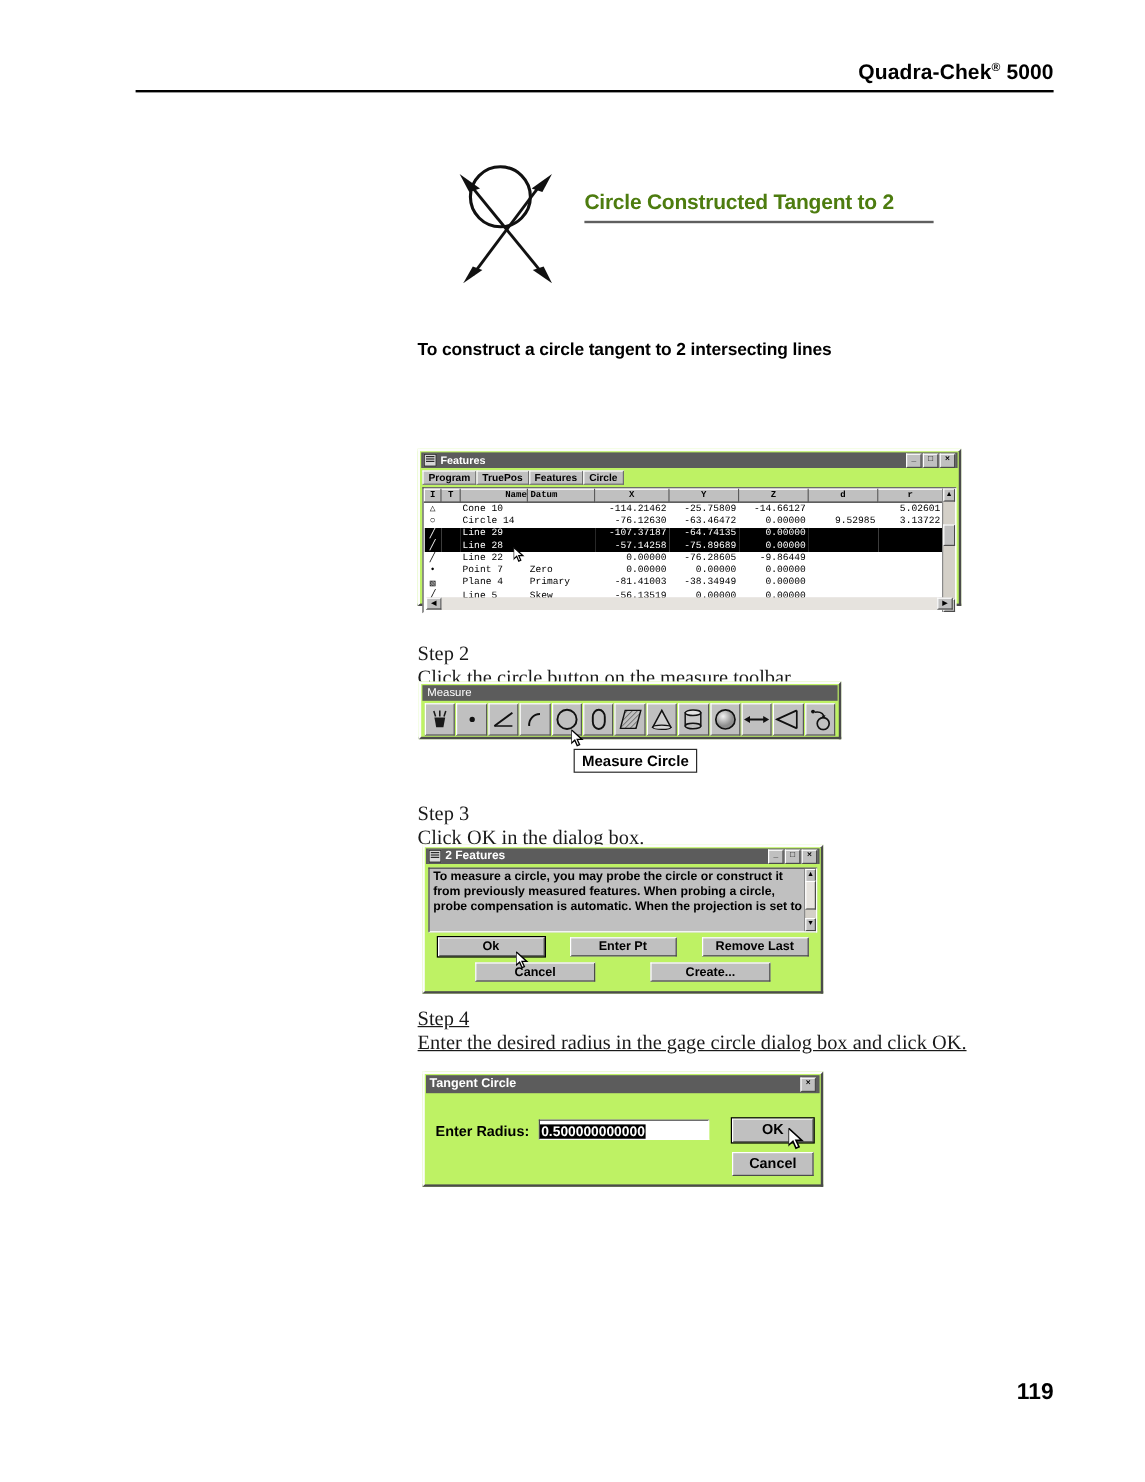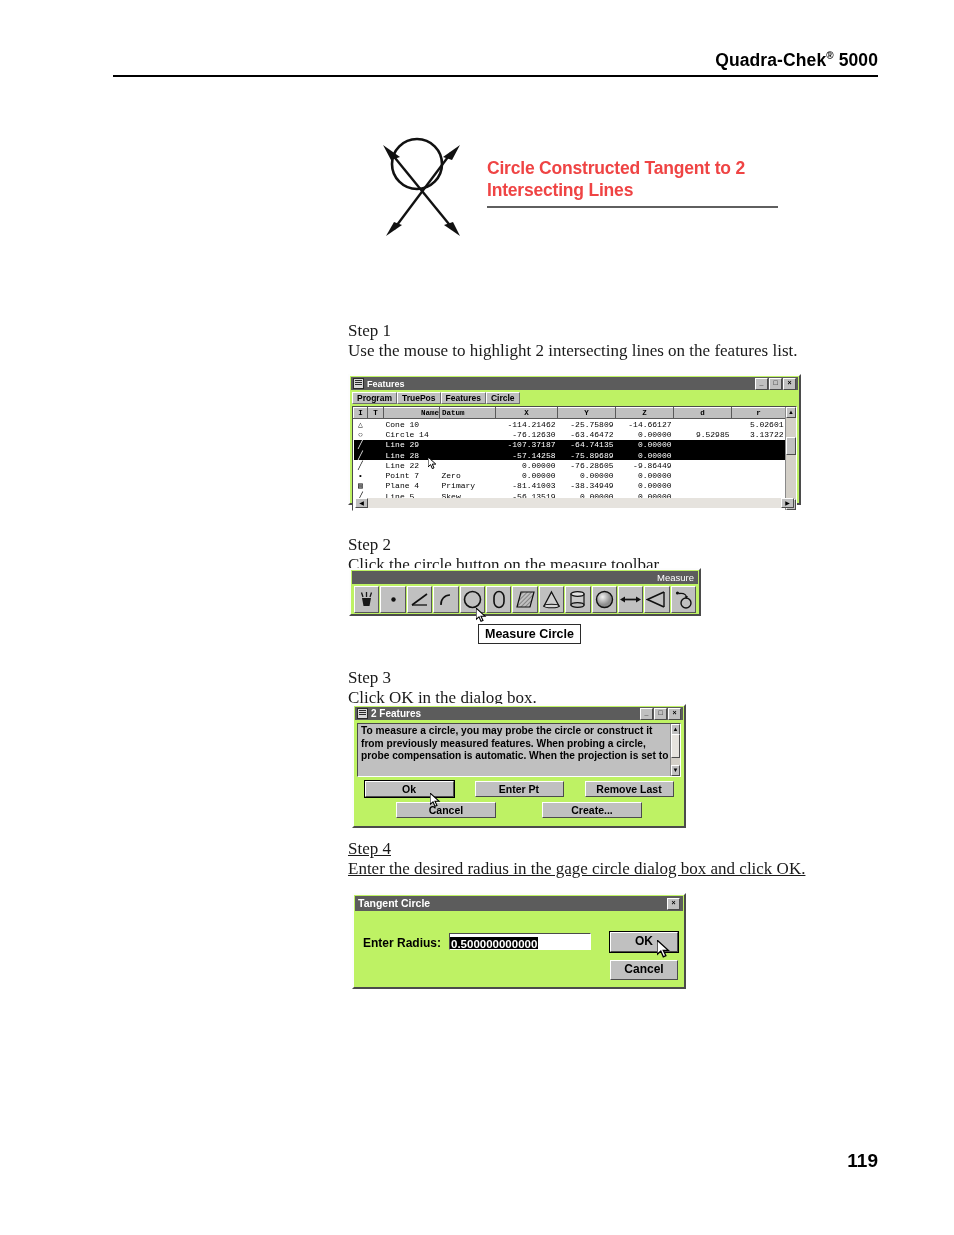--- a/index.html
+++ b/index.html
@@ -18,21 +18,21 @@
   }
   .hdr-title sup{font-size:10px;vertical-align:super;}
   .hdr-rule{margin-top:4px;border-top:2.2px solid #000;width:765px;}
 
   
   .fig{position:absolute;left:361px;top:131px;width:430px;height:105px;}
   .fig-art{position:absolute;left:0;top:0;width:125px;height:105px;}
   .fig-txt{position:absolute;left:126px;top:26px;width:300px;}
   .fig-txt .l{
     font-family:"Liberation Sans", sans-serif;font-weight:bold;
-    font-size:17.5px;line-height:22px;color:#ef4444;letter-spacing:-.2px;
+    font-size:17.5px;line-height:22px;color:#4d7c0f;letter-spacing:-.2px;
   }
   .fig-rule{margin-top:5px;border-top:2px solid #5f5f5f;width:291px;}
 
   
   .h2{
     position:absolute;left:348px;top:284px;
     font-family:"Liberation Sans", sans-serif;font-weight:bold;
     font-size:14.5px;color:#000;letter-spacing:-.1px;
   }
   .step{position:absolute;left:348px;font-size:17px;line-height:19.5px;color:#1a1a1a;}
@@ -124,21 +124,21 @@
     width:11px;background:#c0c0c0;font-size:6px;text-align:center;line-height:9px;
     border-top:1px solid #fff;border-left:1px solid #fff;
     border-right:1px solid #4b4b4b;border-bottom:1px solid #4b4b4b;
   }
   .scrH .trk{flex:1 1 auto;background:#e6e3de;}
 
   
   #measwin{left:349px;top:568px;width:352px;height:48px;}
   .meas-cap{
     background:#5c5c5c;color:#fff;font-size:9.5px;font-weight:normal;
-    padding:1px 4px;margin:1px;height:11px;line-height:11px;text-align:right;
+    padding:1px 4px;margin:1px;height:11px;line-height:11px;
   }
   .meas-row{display:flex;margin:2px 3px;gap:1px;}
   .mbtn{
     width:26px;height:27px;background:#c0c0c0;
     border-top:1.5px solid #fff;border-left:1.5px solid #fff;
     border-right:1.5px solid #585858;border-bottom:1.5px solid #585858;
     display:flex;align-items:center;justify-content:center;box-sizing:border-box;
   }
   .tooltip{
     position:absolute;left:478px;top:624px;background:#fff;color:#000;
@@ -219,30 +219,26 @@
         <g fill="#111">
           <polygon points="22,14 39,26 30,29"></polygon>
           <polygon points="99,14 82,26 91,29"></polygon>
           <polygon points="99,105 83,94 92,91"></polygon>
           <polygon points="25,105 41,94 33,91"></polygon>
         </g>
       </svg>
     </div>
     <div class="fig-txt">
       <div class="l">Circle Constructed Tangent to 2</div>
-      <div class="l">Intersecting Lines</div>
       <div class="fig-rule"></div>
     </div>
   </div>
 
-
-  <div class="step" id="step1">
-    <div>Step 1</div>
-    <div>Use the mouse to highlight 2 intersecting lines on the features list.</div>
-  </div>
+  <div class="h2">To construct a circle tangent to 2 intersecting lines</div>
+
   <div class="step" id="step2">
     <div>Step 2</div>
     <div>Click the circle button on the measure toolbar.</div>
   </div>
   <div class="step" id="step3">
     <div>Step 3</div>
     <div>Click OK in the dialog box.</div>
   </div>
   <div class="step" id="step4">
     <div>Step 4</div>

